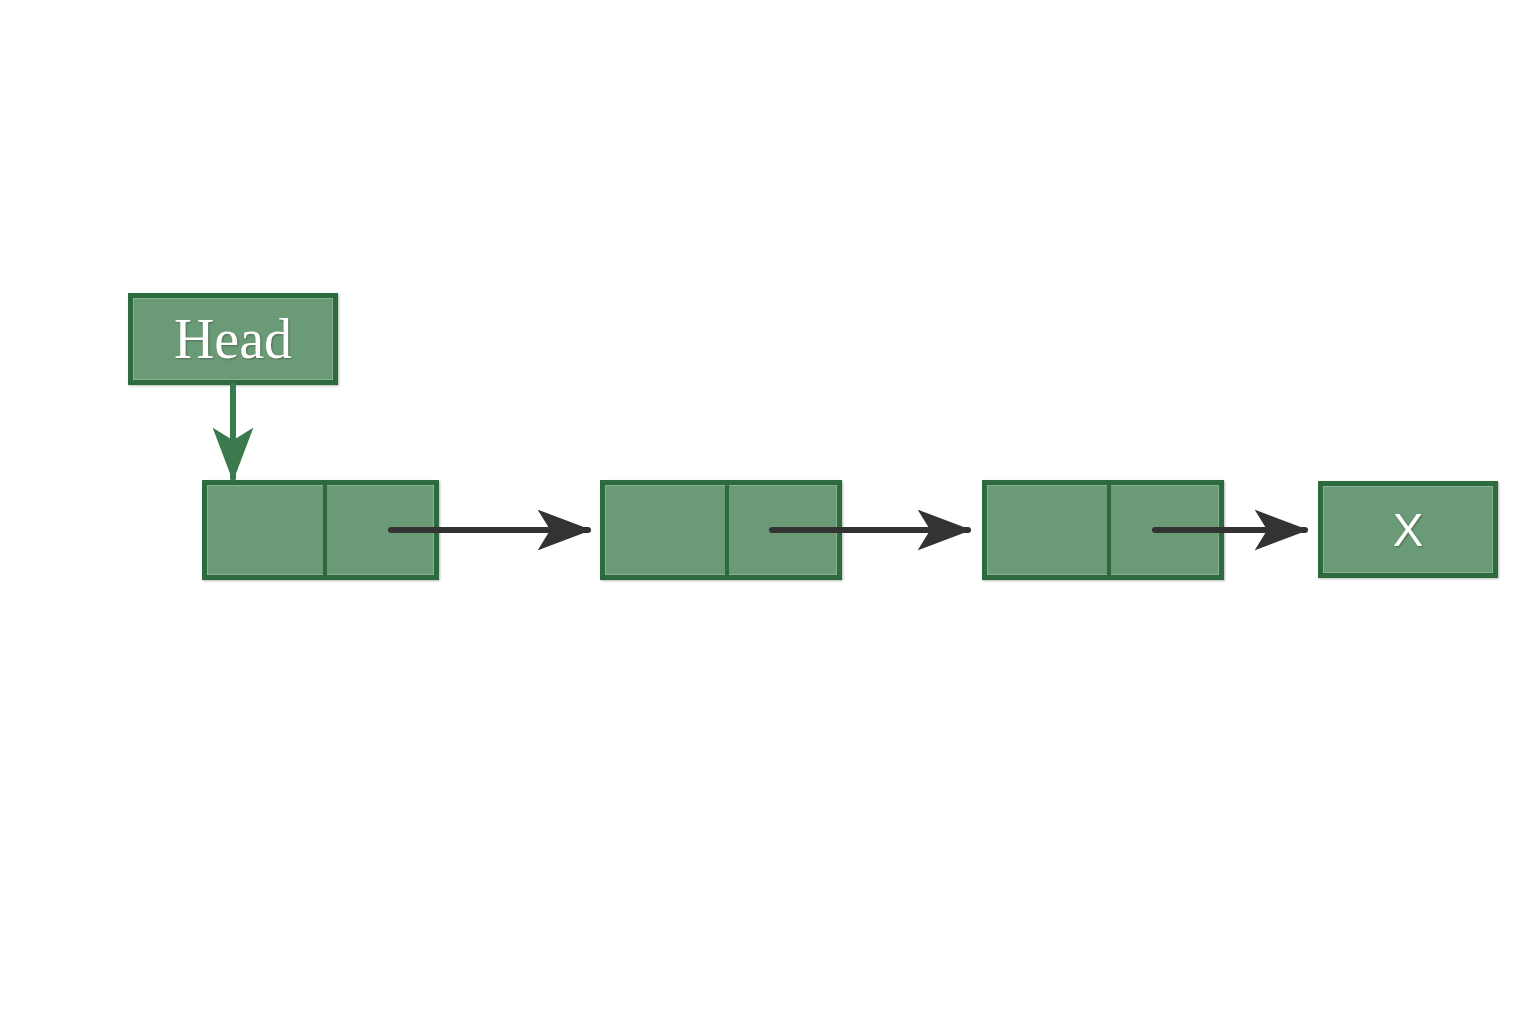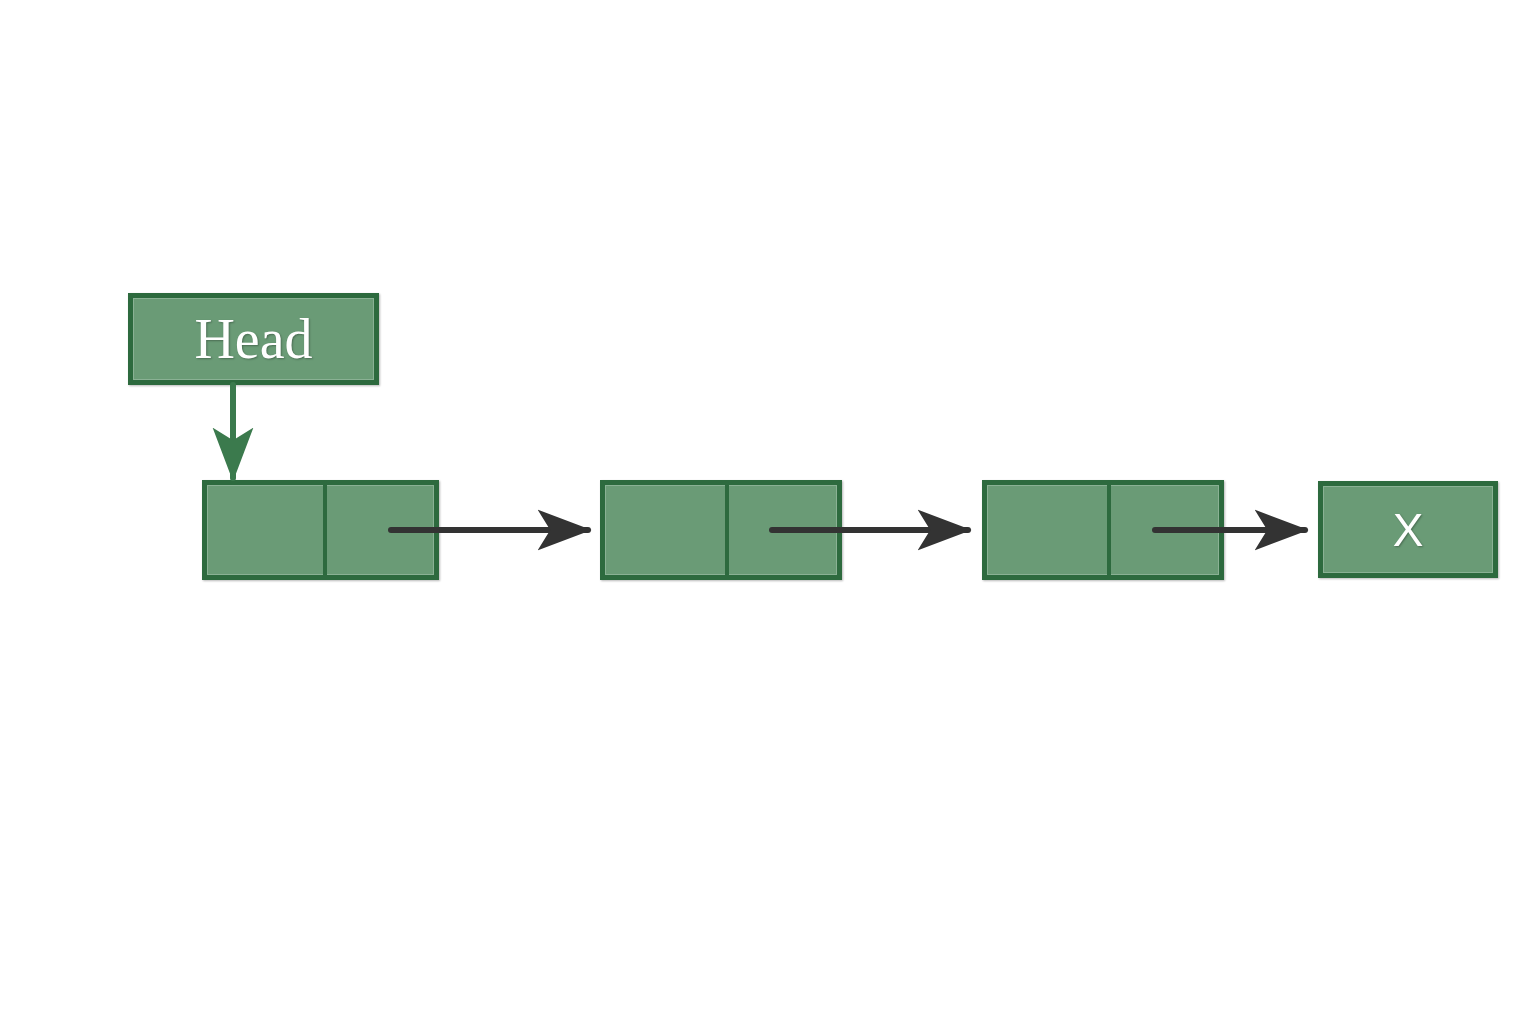--- a/index.html
+++ b/index.html
@@ -72,21 +72,21 @@
     width: 1536px;
     height: 1024px;
     pointer-events: none;
   }
 </style>
 </head>
 <body style="background: rgb(255, 255, 255);">
 
 <div id="diagram-canvas">
 
-  <div class="node-box" id="head-box" style="left: 128px; top: 293px; width: 251px; height: 92px;">
+  <div class="node-box" id="head-box" style="left: 128px; top: 293px; width: 210px; height: 92px;">
     <span class="node-inner-line"></span>
     <span class="box-label label-head">Head</span>
   </div>
 
   <div id="nodes-container">
       <div class="node-box" style="left: 202px; top: 480px; width: 237px; height: 100px;">
         <span class="node-inner-line"></span>
         <span class="box-label" style="right: 119px;"></span>
         <span class="box-label" style="left: 118px;"></span>
         <span class="cell-divider" style="left: 116px; background: rgb(45, 106, 62);"></span>

